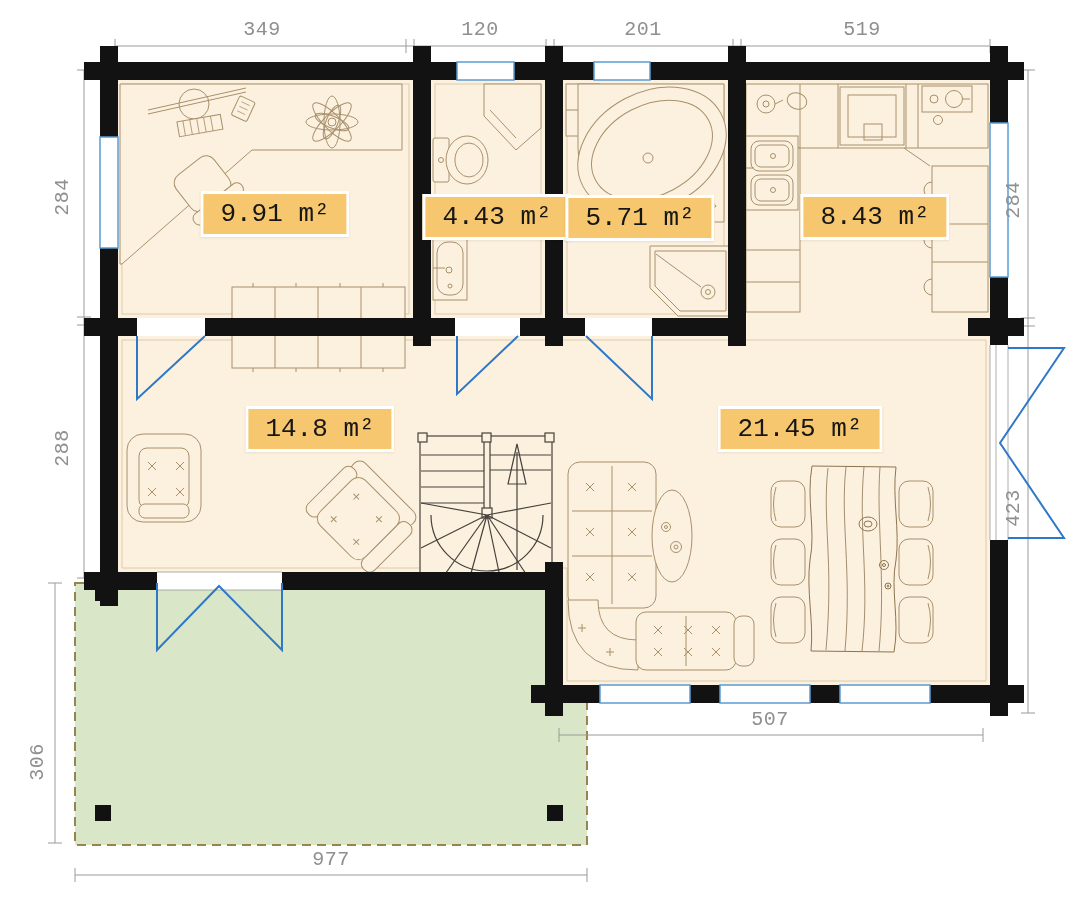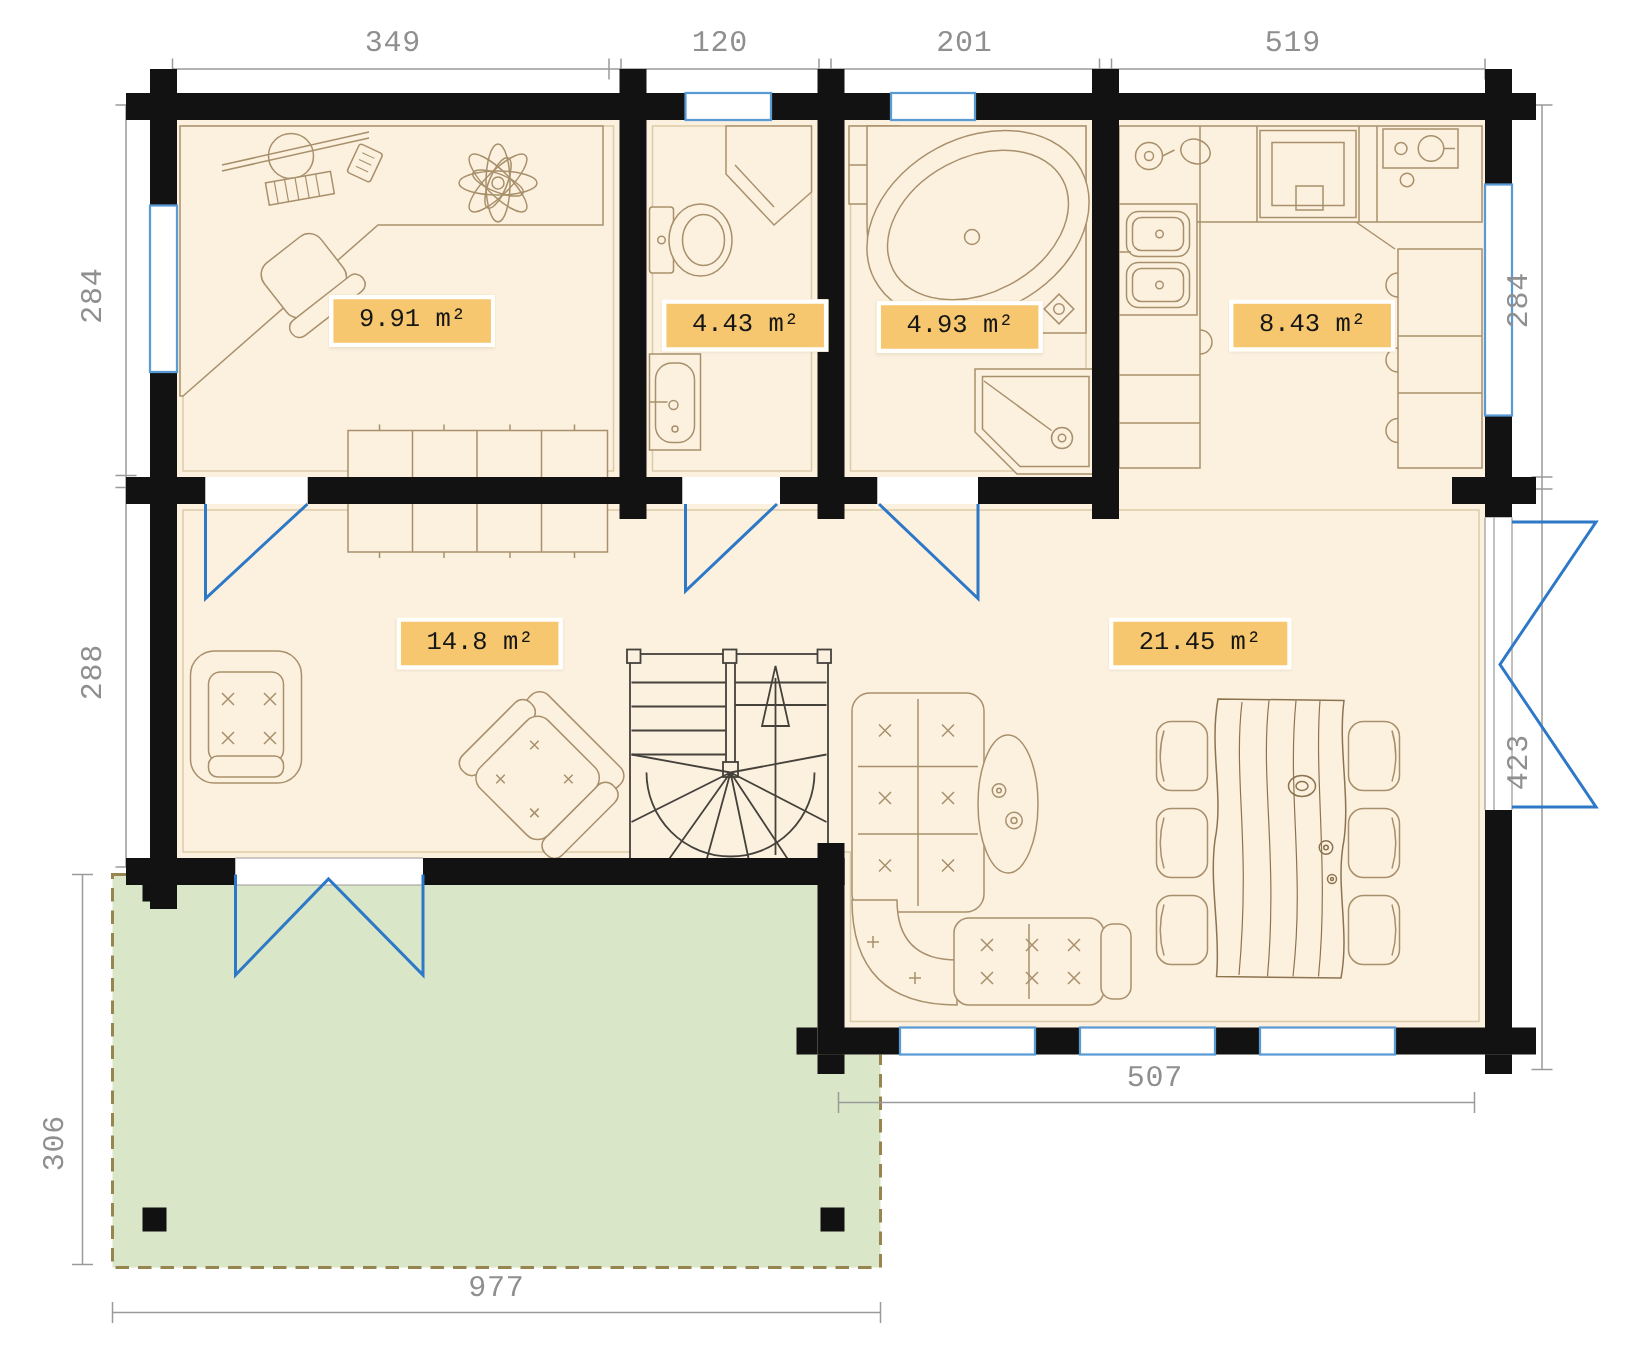--- a/index.html
+++ b/index.html
@@ -3,21 +3,21 @@
 <meta charset="utf-8">
 <style>
   html,body{margin:0;padding:0;background:#fff}
   .plan{position:relative;width:1092px;height:900px;background:#fff;
         font-family:Liberation Mono, monospace;overflow:hidden}
   .plan svg{position:absolute;left:0;top:0}
   .dim{position:absolute;color:#8f8f8f;font-size:20px;line-height:1;
        transform:translate(-50%,-50%);white-space:nowrap;letter-spacing:.5px}
   .dim.v{transform:translate(-50%,-50%) rotate(-90deg)}
   .badge{position:absolute;background:#f6c76e;border:3px solid #ffffff;
-         padding:5px 17px;font-size:17px;color:#161616;
+         padding:5px 17px;font-size:26px;color:#161616;
          transform:translate(-50%,-50%);white-space:nowrap;
          box-shadow:0 1px 2px rgba(0,0,0,.08)}
 </style>
 </head>
 <body>
 
 <div class="plan">
 <svg width="1092" height="900" viewBox="0 0 1092 900">
   <defs>
     <g id="xm">
@@ -343,17 +343,17 @@
   <div class="dim v" style="left:38px;top:762px">306</div>
 
   <div class="dim v" style="left:1014px;top:200px">284</div>
   <div class="dim v" style="left:1014px;top:508px">423</div>
 
   <div class="dim" style="left:770px;top:720px">507</div>
   <div class="dim" style="left:331px;top:860px">977</div>
 
   <div class="badge" style="left:275px;top:214px">9.91 m²</div>
   <div class="badge" style="left:497px;top:217px">4.43 m²</div>
-  <div class="badge" style="left:640px;top:218px">4.93 m²</div>
+  <div class="badge" style="left:640px;top:218px">5.71 m²</div>
   <div class="badge" style="left:875px;top:217px">8.43 m²</div>
   <div class="badge" style="left:320px;top:429px">14.8 m²</div>
   <div class="badge" style="left:800px;top:429px">21.45 m²</div>
 </div>
 
 </body></html>

